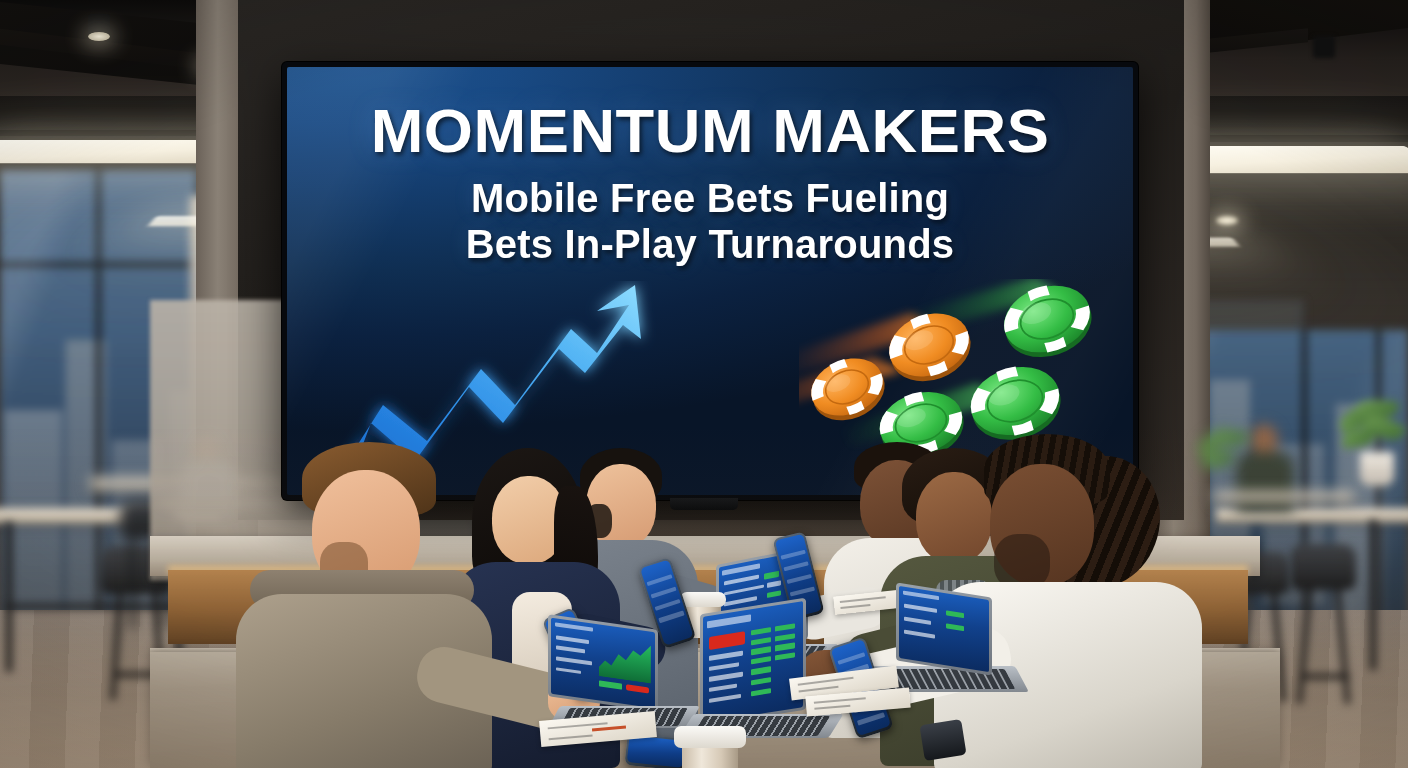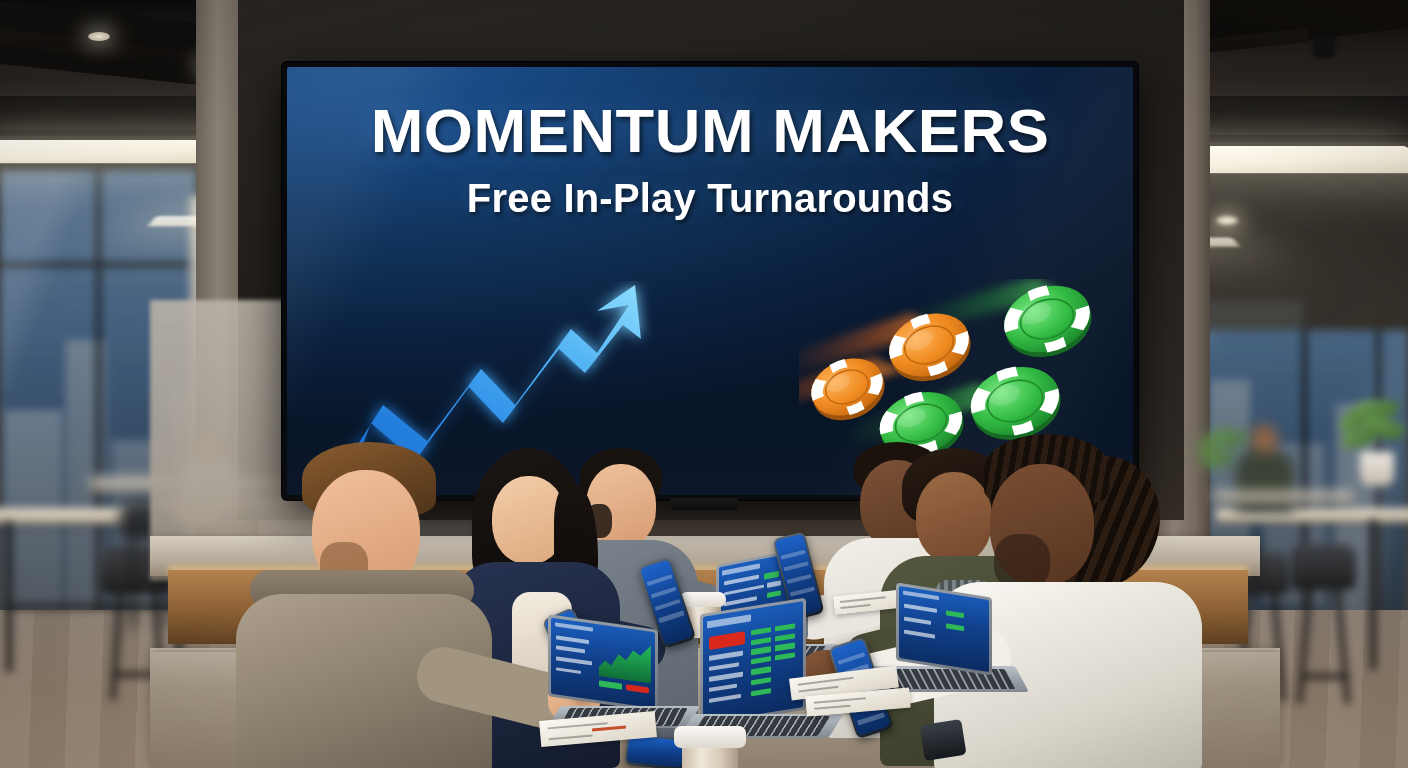--- a/index.html
+++ b/index.html
@@ -449,21 +449,22 @@
             </g>
             <ellipse cx="0" cy="0" rx="28" ry="20" fill="none" stroke="#1f8f2d" stroke-width="1.7"></ellipse>
             <ellipse cx="-9" cy="-9" rx="16" ry="10" fill="#ffffff" opacity=".14"></ellipse>
           </g>
         </svg>
       </div>
 
       <div class="tv-text">
         <h1 class="tv-title">MOMENTUM MAKERS</h1>
         <div class="tv-sub">
-          <span class="tv-sub-line">Free In-Play Turnarounds</span>
+          <span class="tv-sub-line">Mobile Free Bets Fueling</span>
+          <span class="tv-sub-line">Bets In-Play Turnarounds</span>
         </div>
       </div>
     </div>
   </div>
   <div class="tv-foot"></div>
 
   <div class="fg-table-edge"></div>
   <div class="fg-table"></div>
 
   <div class="person" style="left:556px;top:448px;z-index:10;">

